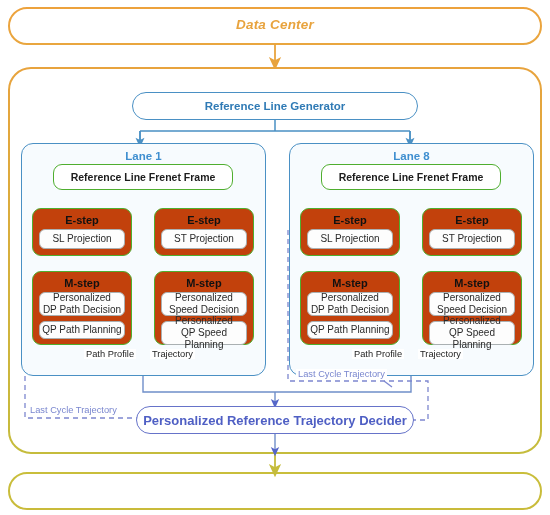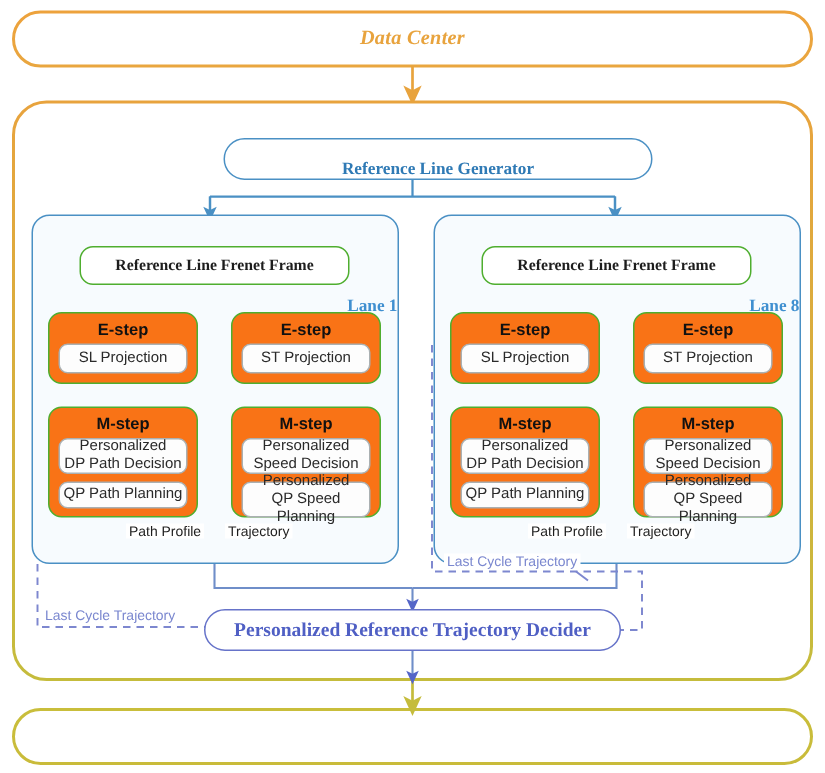--- a/index.html
+++ b/index.html
@@ -1,38 +1,38 @@
 <!DOCTYPE html>
 <html><head>
 <meta charset="utf-8">
 <style>
   html,body{margin:0;padding:0;background:#fff;}
   body{font-family:"Liberation Sans","DejaVu Sans",sans-serif;}
   #root{position:relative;width:550px;height:515px;overflow:hidden;background:#ffffff;}
   #svg-layer{position:absolute;left:0;top:0;width:550px;height:515px;pointer-events:none;}
 
-  .node{position:absolute;box-sizing:border-box;display:flex;align-items:center;justify-content:center;text-align:center;font-family:Liberation Serif, serif;}
+  .node{position:absolute;box-sizing:border-box;display:flex;align-items:center;justify-content:center;text-align:center;}
   .outer-label{font-style:italic;font-weight:bold;font-size:13.5px;color:#e8a33d;letter-spacing:.2px;}
   .outer-label.olive{color:#c8a33a;}
 
   
   .blue-cap{border:1.6px solid #4a90c4;border-radius:16px;background:#fff;
             color:#2f7ab5;font-weight:bold;font-size:11.5px;}
   .purple-cap{border:1.6px solid #6673c9;border-radius:16px;background:#fff;
               color:#4f5fc4;font-weight:bold;font-size:13px;}
 
   
   .lane{border:1.4px solid #4a90c4;border-radius:12px;background:#f7fbfe;}
   .lane-title{position:absolute;font-weight:bold;font-size:11.5px;color:#3f8fd0;
-              width:100%;text-align:right;top:6px;left:0;margin-top:48px;}
+              width:100%;text-align:center;top:6px;left:0;}
 
   
   .green-box{border:1.8px solid #4fae2f;border-radius:9px;background:#fff;
              font-weight:bold;font-size:10.5px;color:#1d1d1d;}
-  .step{border:1.8px solid #4fae2f;border-radius:9px;background:#f97316;
+  .step{border:1.8px solid #4fae2f;border-radius:9px;background:#c2410c;
         display:block;box-sizing:border-box;}
   .step-title{font-weight:bold;font-size:11px;color:#111;text-align:center;
               padding-top:5px;padding-bottom:3px;}
   .sub{border:1px solid #aab0b2;border-radius:6px;background:#fdfdfd;
        font-size:10px;color:#2a2a2a;text-align:center;
        display:flex;align-items:center;justify-content:center;
        line-height:1.22;margin:0 6px 5px 6px;box-sizing:border-box;}
 
   
   .edge-label{position:absolute;font-size:9.3px;color:#1d1d1d;background:#ffffff;
@@ -129,21 +129,21 @@
     <line x1="297" y1="230" x2="312" y2="230" stroke="#4a90c4" stroke-width="1.3" marker-end="url(#arrBlue)"></line>
 
     <path d="M384,381 L392,387" fill="none" stroke="#7d87cf" stroke-width="1.3"></path>
     <path d="M168,418 L176,411" fill="none" stroke="#7d87cf" stroke-width="1.3"></path>
   </svg>
 
   <div class="node outer-label" style="left:0;top:17px;width:550px;">Data Center</div>
 
 
 
-  <div class="node blue-cap" style="left:149px;top:92px;width:286px;height:28px;align-items:flex-end;">
+  <div class="node blue-cap" style="left:132px;top:92px;width:286px;height:28px;">
     <span>Reference Line Generator</span>
   </div>
 
   <div class="node lane" style="left:21px;top:143px;width:245px;height:233px;display:block;">
     <div class="lane-title">Lane 1</div>
   </div>
 
   <div class="node green-box" style="left:53px;top:164px;width:180px;height:26px;">
     <span>Reference Line Frenet Frame</span>
   </div>

